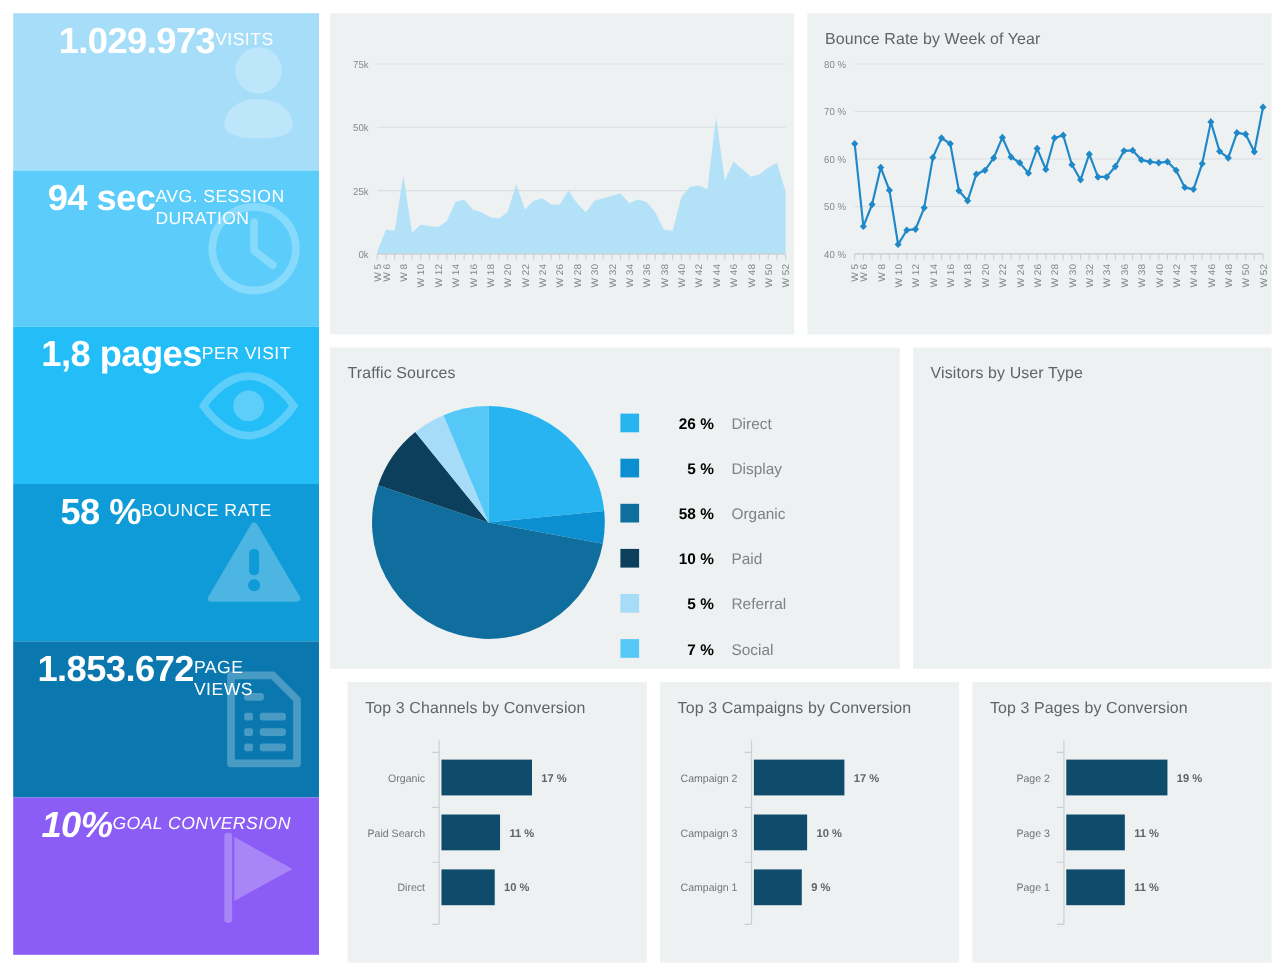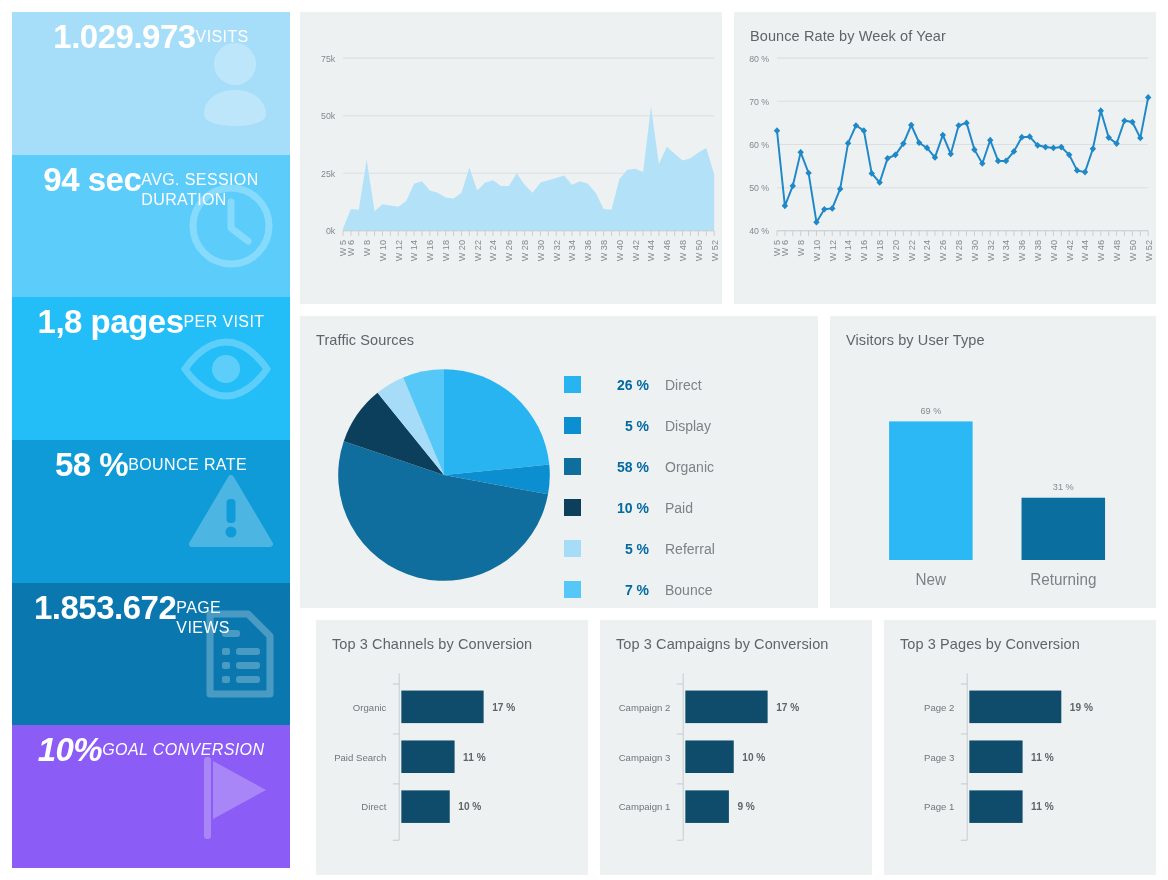--- a/index.html
+++ b/index.html
@@ -37,21 +37,21 @@
   .chart-body { position: absolute; left: 0; right: 0; top: 38px; bottom: 0; }
   svg.plot { display: block; width: 100%; height: 100%; }
   .axis-text { font-family: "Liberation Sans", sans-serif; fill: #85898c; font-size: 9px; }
   .axis-text-v { font-family: "Liberation Sans", sans-serif; fill: #85898c; font-size: 9px; }
 
   
   .pie-wrap { position: absolute; left: 14px; top: 44px; width: 260px; height: 230px; }
   .legend { position: absolute; right: 24px; top: 48px; width: 230px; }
   .legend-row { display: flex; align-items: center; height: 41px; }
   .sw { width: 17px; height: 17px; flex: 0 0 17px; }
-  .lg-pct { width: 62px; text-align: right; padding-right: 16px; font-size: 14px; font-weight: bold; color: #0369a1; margin-left: 22px; }
+  .lg-pct { width: 62px; text-align: right; padding-right: 16px; font-size: 14px; font-weight: bold; color: #000000; margin-left: 22px; }
   .lg-name { font-size: 14px; color: #7d8286; }
 
   
   .vbars { position: absolute; left: 0; right: 0; top: 52px; bottom: 0; }
 </style>
 </head>
 <body>
 
 <div class="dash">
 
@@ -393,37 +393,27 @@
               <span class="lg-name">Paid</span>
             </div>
             <div class="legend-row">
               <span class="sw" style="background: rgb(166, 220, 247);"></span>
               <span class="lg-pct">5 %</span>
               <span class="lg-name">Referral</span>
             </div>
             <div class="legend-row">
               <span class="sw" style="background: rgb(85, 200, 247);"></span>
               <span class="lg-pct">7 %</span>
-              <span class="lg-name">Bounce</span>
+              <span class="lg-name">Social</span>
             </div>
           </div>
       </div>
 
       <div class="card">
         <div class="card-title">Visitors by User Type</div>
-        <div class="vbars">
-          <svg class="plot" viewBox="0 0 320 230" preserveAspectRatio="none" id="svg-usertype">
-              <rect x="58" y="51.17499999999998" width="82" height="132.82500000000002" fill="#2cb8f5"></rect>
-              <text x="99" y="44.17499999999998" text-anchor="middle" class="axis-text">69 %</text>
-              <text x="99" y="208" text-anchor="middle" style="font-family:&quot;Liberation Sans&quot;,sans-serif;fill:#7d8286;font-size:15px">New</text>
-              <rect x="188" y="124.32499999999999" width="82" height="59.675000000000004" fill="#0a6f9f"></rect>
-              <text x="229" y="117.32499999999999" text-anchor="middle" class="axis-text">31 %</text>
-              <text x="229" y="208" text-anchor="middle" style="font-family:&quot;Liberation Sans&quot;,sans-serif;fill:#7d8286;font-size:15px">Returning</text>
-            </svg>
-        </div>
       </div>
     </div>
 
     <div class="row3">
       <div class="card">
         <div class="card-title">Top 3 Channels by Conversion</div>
         <div class="chart-body">
           <svg class="plot" viewBox="0 0 255 200" preserveAspectRatio="none" id="svg-channels">
               <line x1="78" x2="78" y1="14" y2="168" stroke="#c9ced1" stroke-width="1"></line>
               <line x1="72" x2="78" y1="24" y2="24" stroke="#c9ced1" stroke-width="1"></line>

